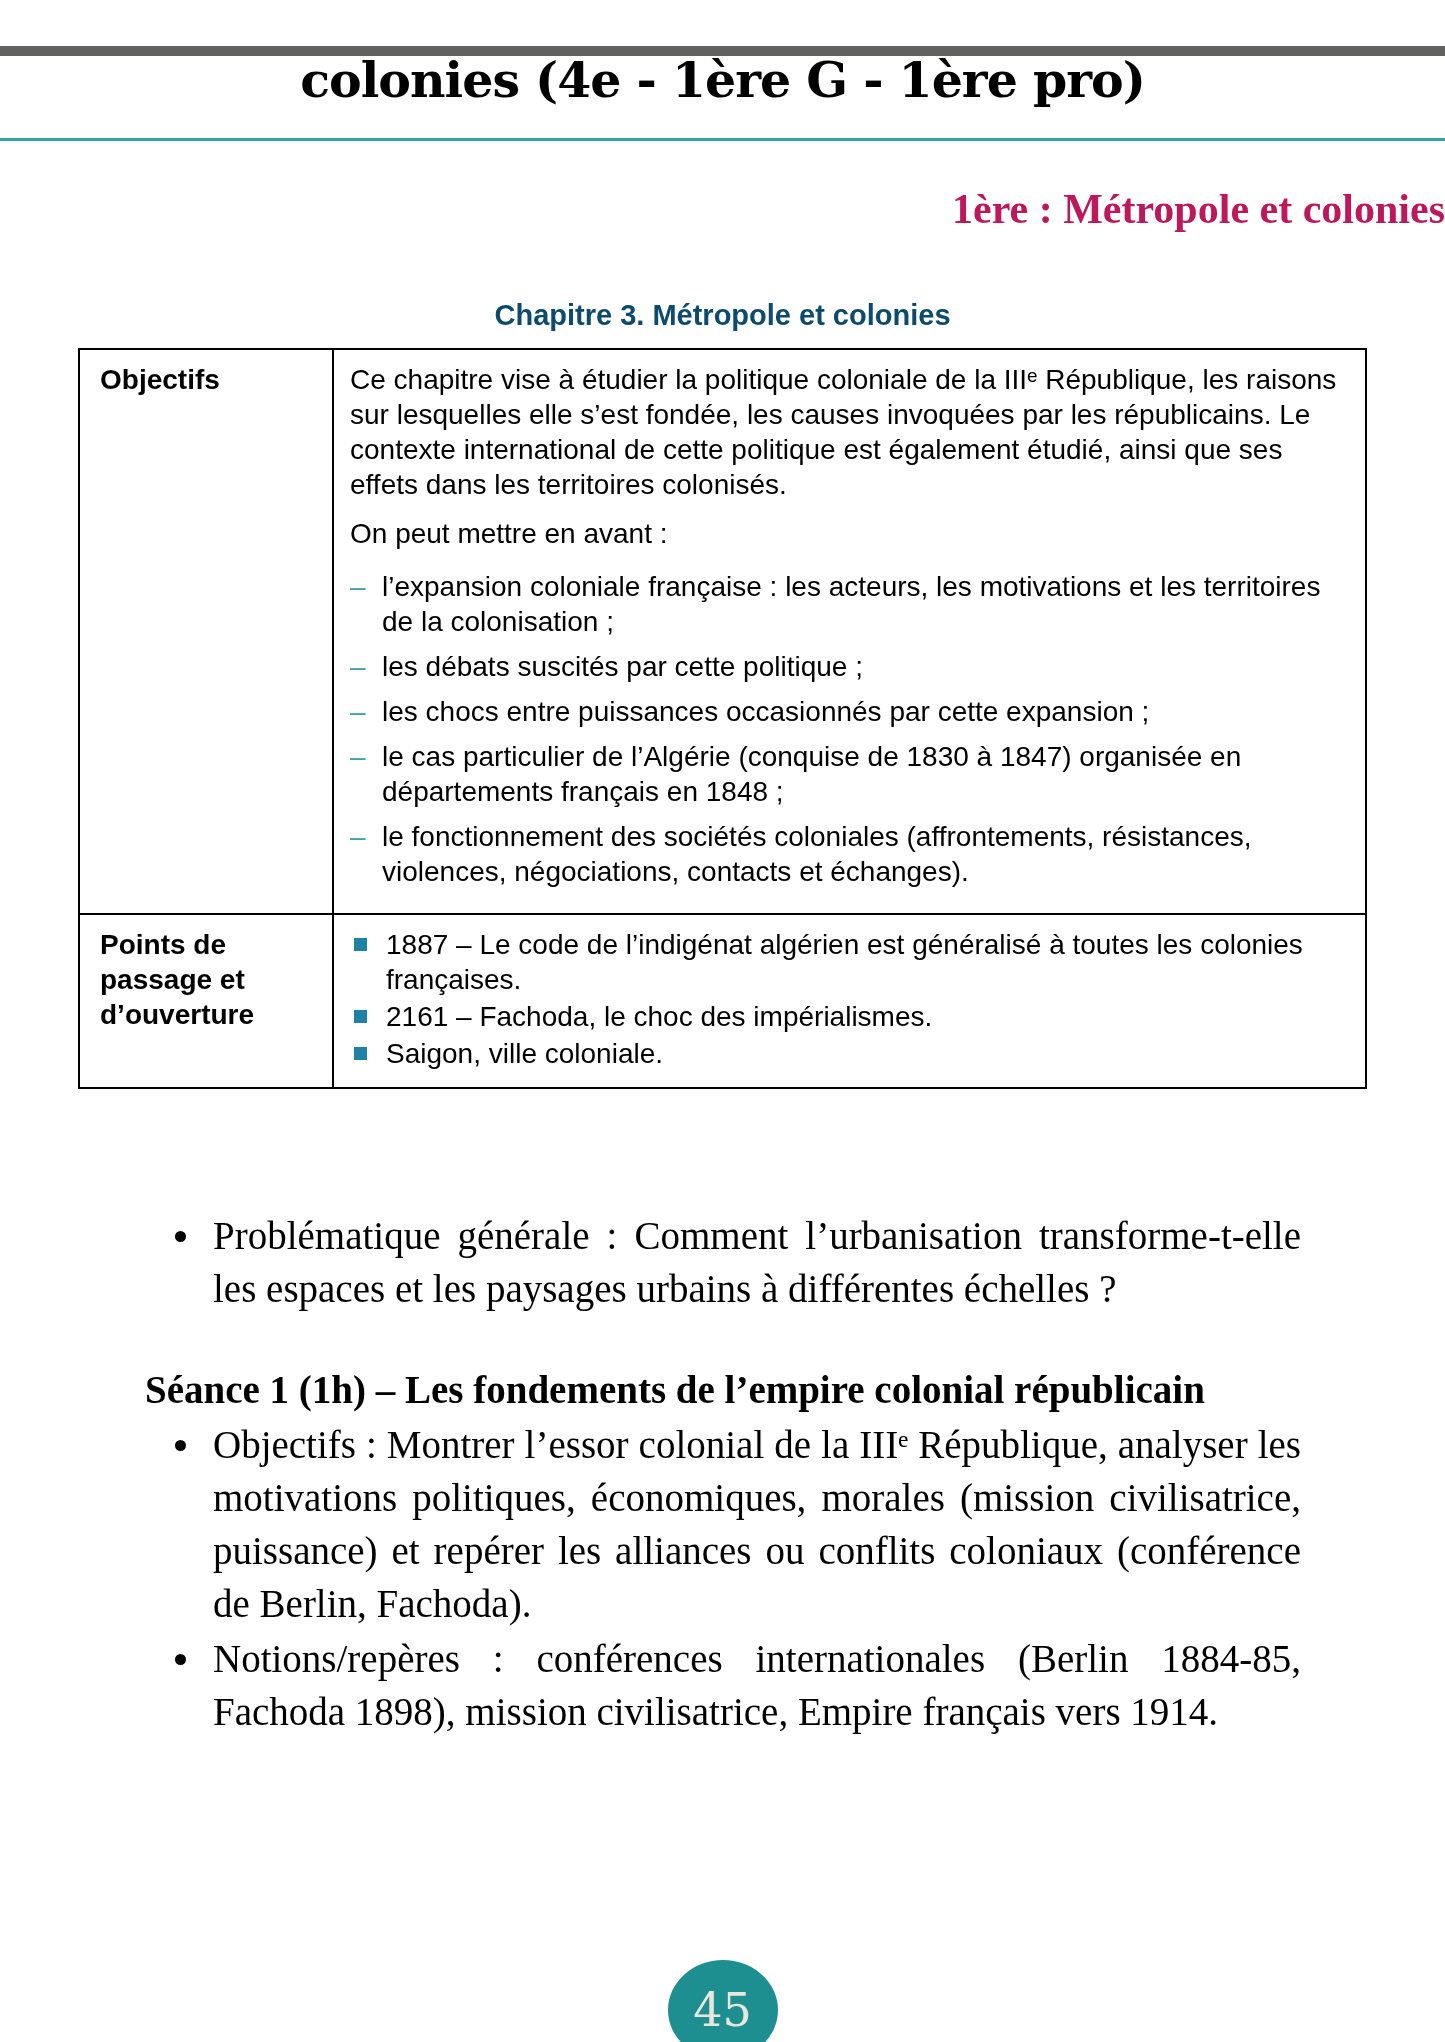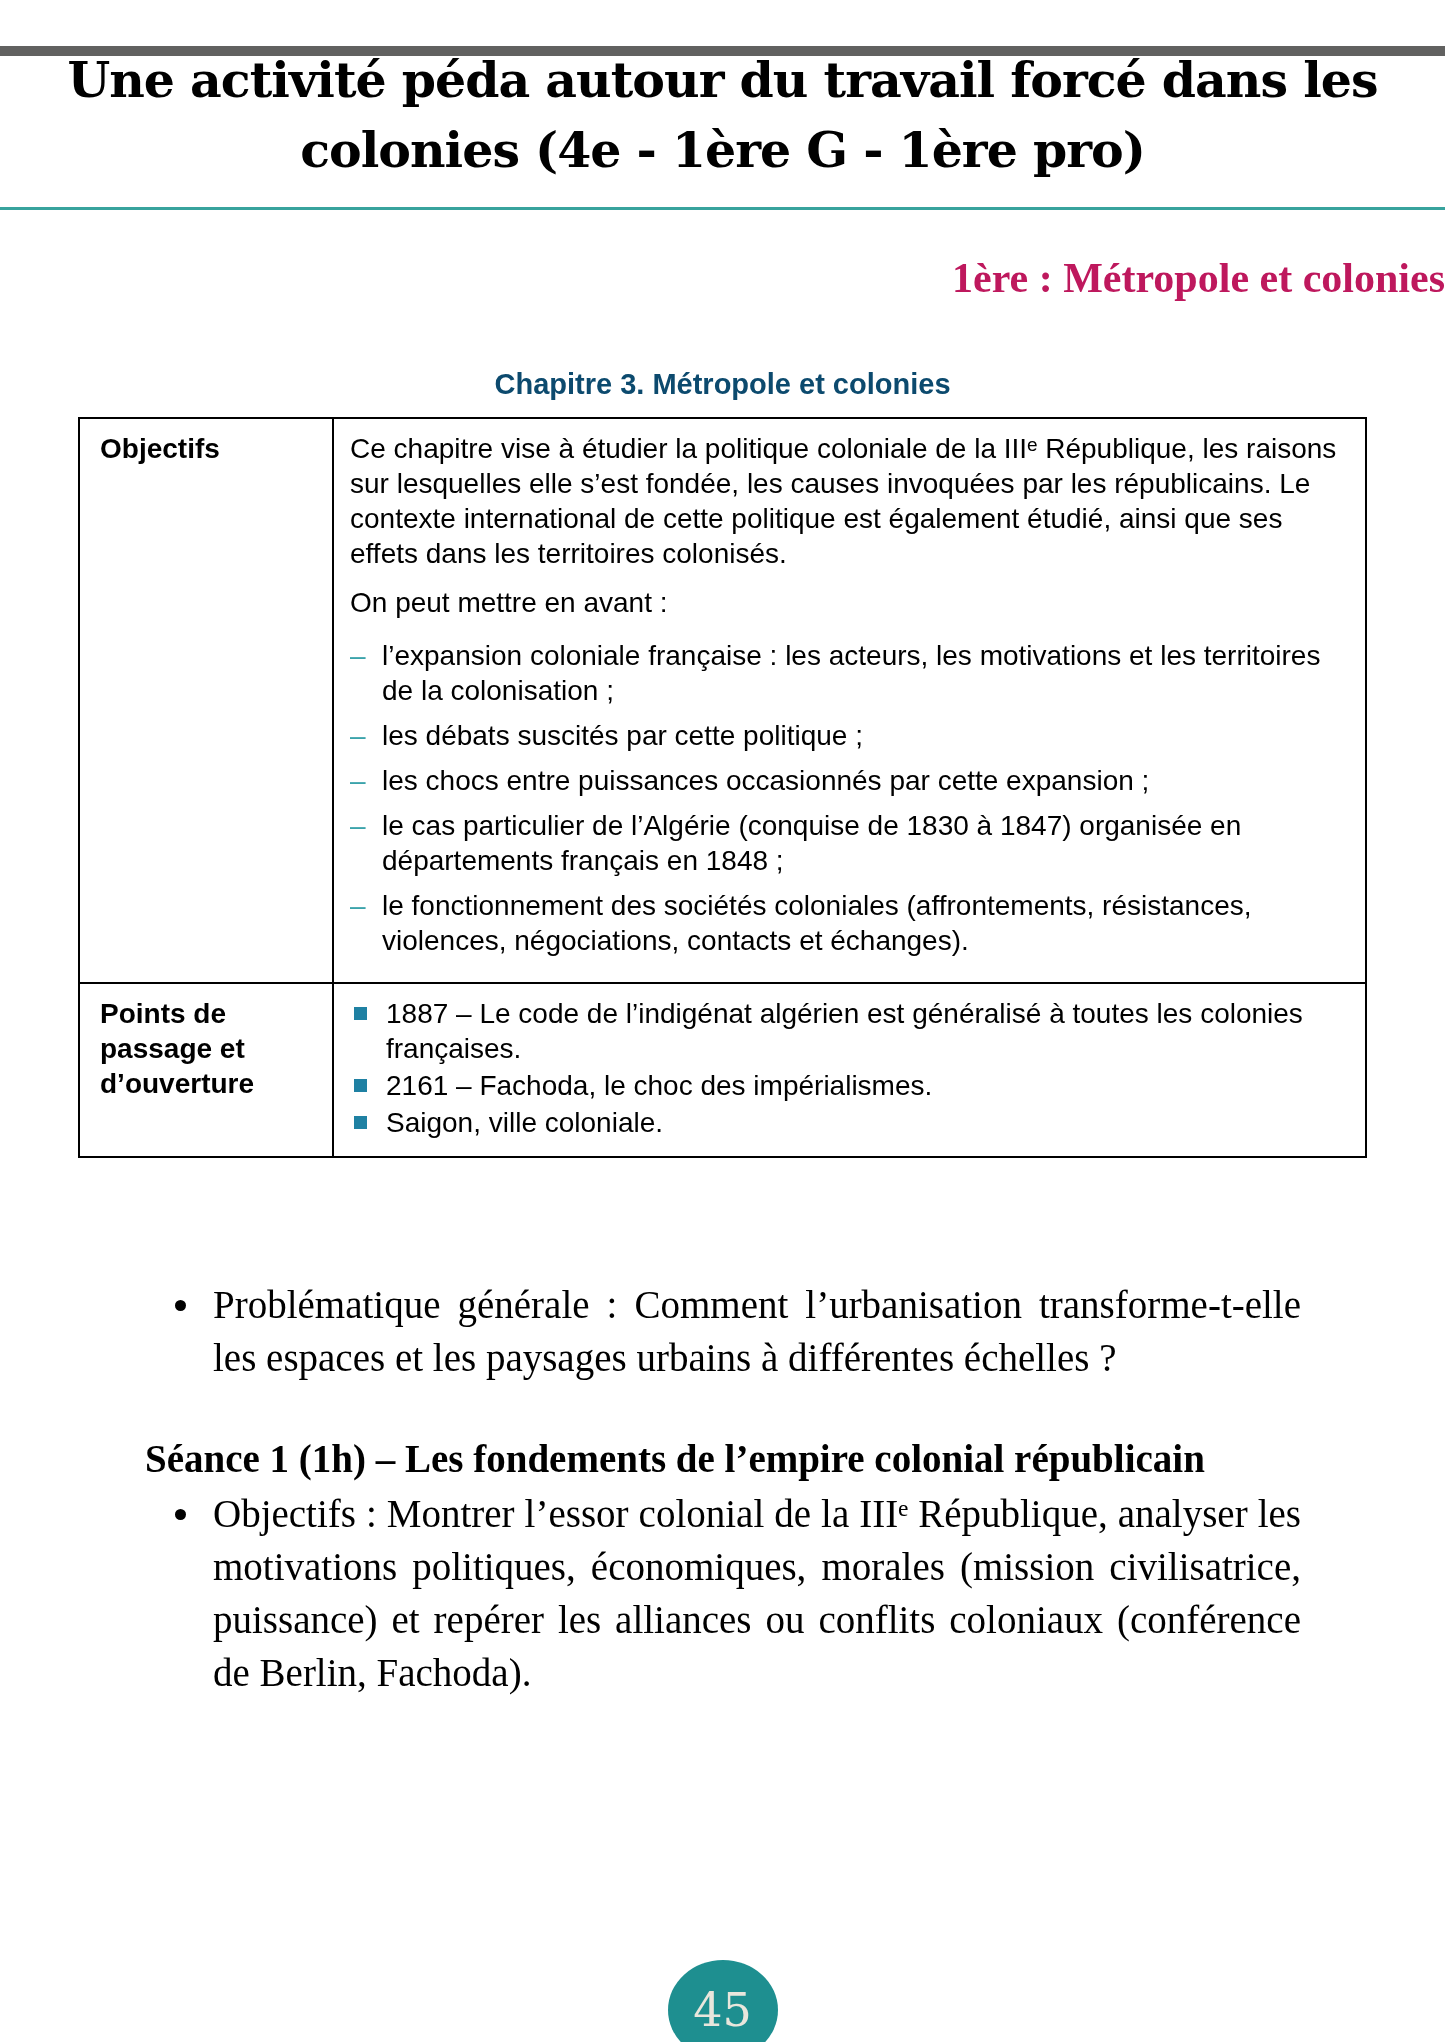--- a/index.html
+++ b/index.html
@@ -130,21 +130,20 @@
   }
 </style>
 </head>
 <body>
 
 <div class="page">
 
   <div class="top-bar"></div>
 
   <h1 class="doc-title">
-    <span class="line">Une activité péda autour du travail forcé dans les</span>
     <span class="line">colonies (4e - 1ère G - 1ère pro)</span>
   </h1>
 
   <div class="teal-rule"></div>
 
   <h2 class="subtitle">1ère : Métropole et colonies</h2>
 
   <div class="table-caption">Chapitre 3. Métropole et colonies</div>
 
   <table class="prog-table">
@@ -172,19 +171,20 @@
       </td>
     </tr>
   </tbody>
     </table>
 
   <div class="lower">
     <div class="bullet-item"><span>Problématique générale : Comment l’urbanisation transforme-t-elle les espaces et les paysages urbains à différentes échelles ?</span></div>
 
     <div class="serif-heading seance">Séance 1 (1h) – Les fondements de l’empire colonial républicain</div>
     <div class="bullet-item"><span>Objectifs : Montrer l’essor colonial de la IIIᵉ République, analyser les motivations politiques, économiques, morales (mission civilisatrice, puissance) et repérer les alliances ou conflits coloniaux (conférence de Berlin, Fachoda).</span></div>
+    <div class="bullet-item"><span>Notions/repères : conférences internationales (Berlin 1884-85, Fachoda 1898), mission civilisatrice, Empire français vers 1914.</span></div>
   </div>
 
   <div class="page-number-circle">
     <span>45</span>
   </div>
 
 </div>
 
 </body></html>

